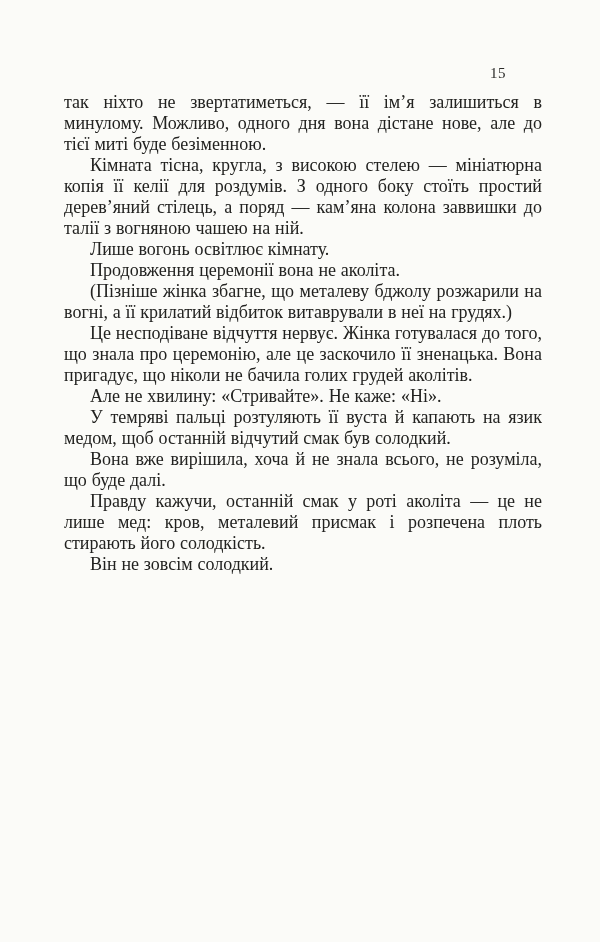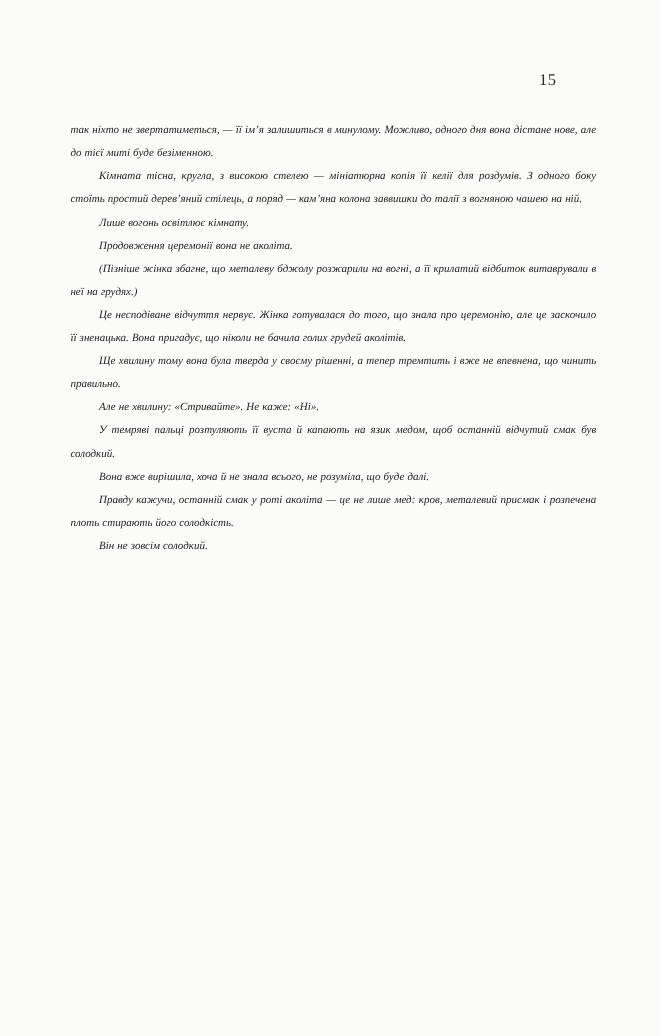--- a/index.html
+++ b/index.html
@@ -16,54 +16,52 @@
   }
   .page {
     box-sizing: border-box;
     width: 600px;
     height: 942px;
     padding: 64px 58px 0 64px;
   }
   .page-header {
     text-align: right;
     padding-right: 36px;
-    margin-bottom: 26px;
+    margin-bottom: 10px;
   }
   .page-number {
     font-size: 15px;
     letter-spacing: 0.5px;
     color: #2b2b29;
   }
   .text-block p {
     margin: 0;
-    font-size: 10px;
+    font-size: 18px;
     line-height: 21px;
     text-align: justify;
     text-indent: 26px;
     word-spacing: 0.3px;
-    font-style: italic;
   }
   .text-block p.first {
     text-indent: 0;
   }
 </style>
 </head>
 <body>
 
 <div class="page">
   <div class="page-header">
     <span class="page-number">15</span>
   </div>
   <div class="text-block">
     <p class="first">так ніхто не звертатиметься, — її ім’я залишиться в минулому. Можливо, одного дня вона дістане нове, але до тієї миті буде безіменною.</p>
     <p>Кімната тісна, кругла, з високою стелею — мініатюрна копія її келії для роздумів. З одного боку стоїть простий дерев’яний стілець, а поряд — кам’яна колона заввишки до талії з вогняною чашею на ній.</p>
     <p>Лише вогонь освітлює кімнату.</p>
     <p>Продовження церемонії вона не аколіта.</p>
     <p>(Пізніше жінка збагне, що металеву бджолу розжарили на вогні, а її крилатий відбиток витаврували в неї на грудях.)</p>
     <p>Це несподіване відчуття нервує. Жінка готувалася до того, що знала про церемонію, але це заскочило її зненацька. Вона пригадує, що ніколи не бачила голих грудей аколітів.</p>
-    <p>Ще хвилину тому вона була тверда у своєму рішенні, а тепер тремтить і вже не впевнена, що чинить правильно.</p>
     <p>Але не хвилину: «Стривайте». Не каже: «Ні».</p>
     <p>У темряві пальці розтуляють її вуста й капають на язик медом, щоб останній відчутий смак був солодкий.</p>
     <p>Вона вже вирішила, хоча й не знала всього, не розуміла, що буде далі.</p>
     <p>Правду кажучи, останній смак у роті аколіта — це не лише мед: кров, металевий присмак і розпечена плоть стирають його солодкість.</p>
     <p>Він не зовсім солодкий.</p>
   </div>
 </div>
 
 </body></html>

